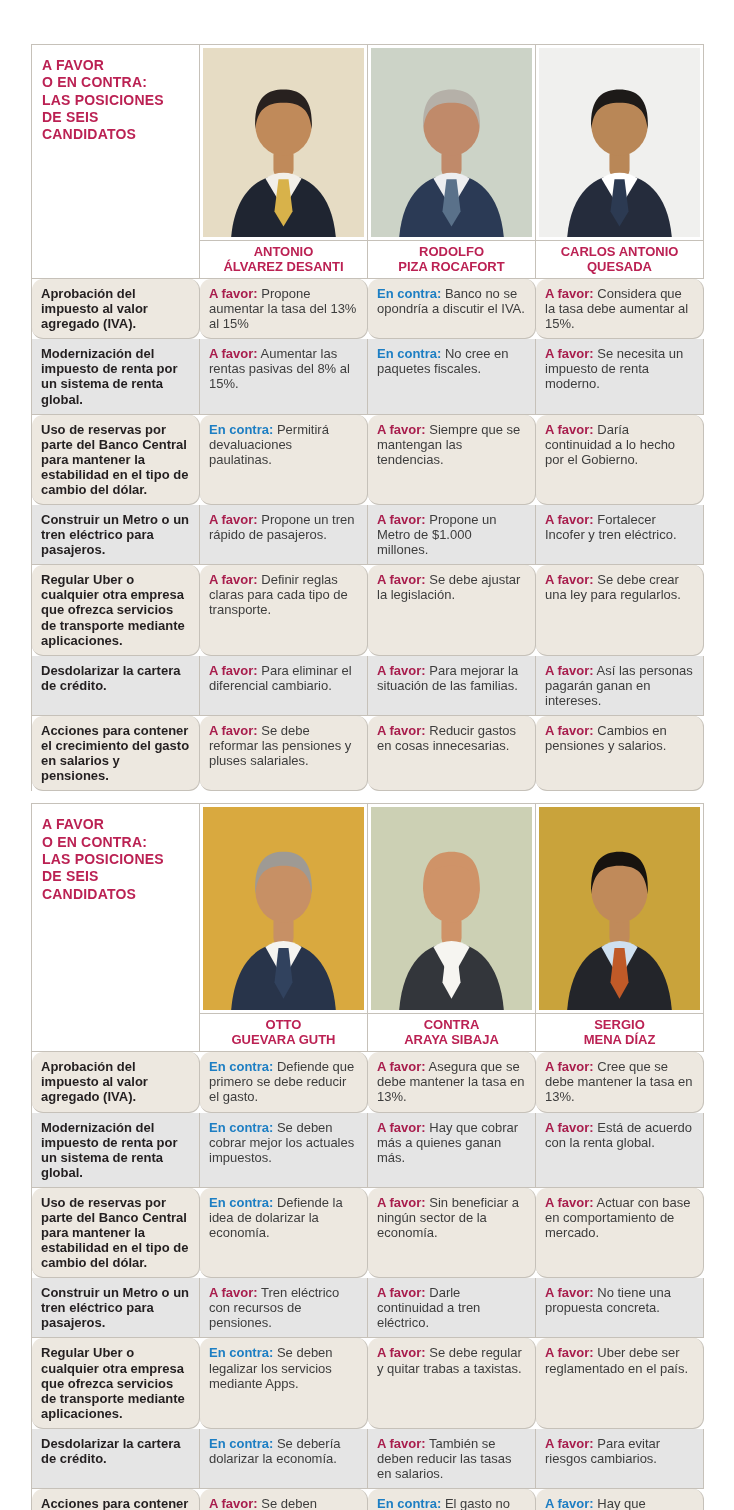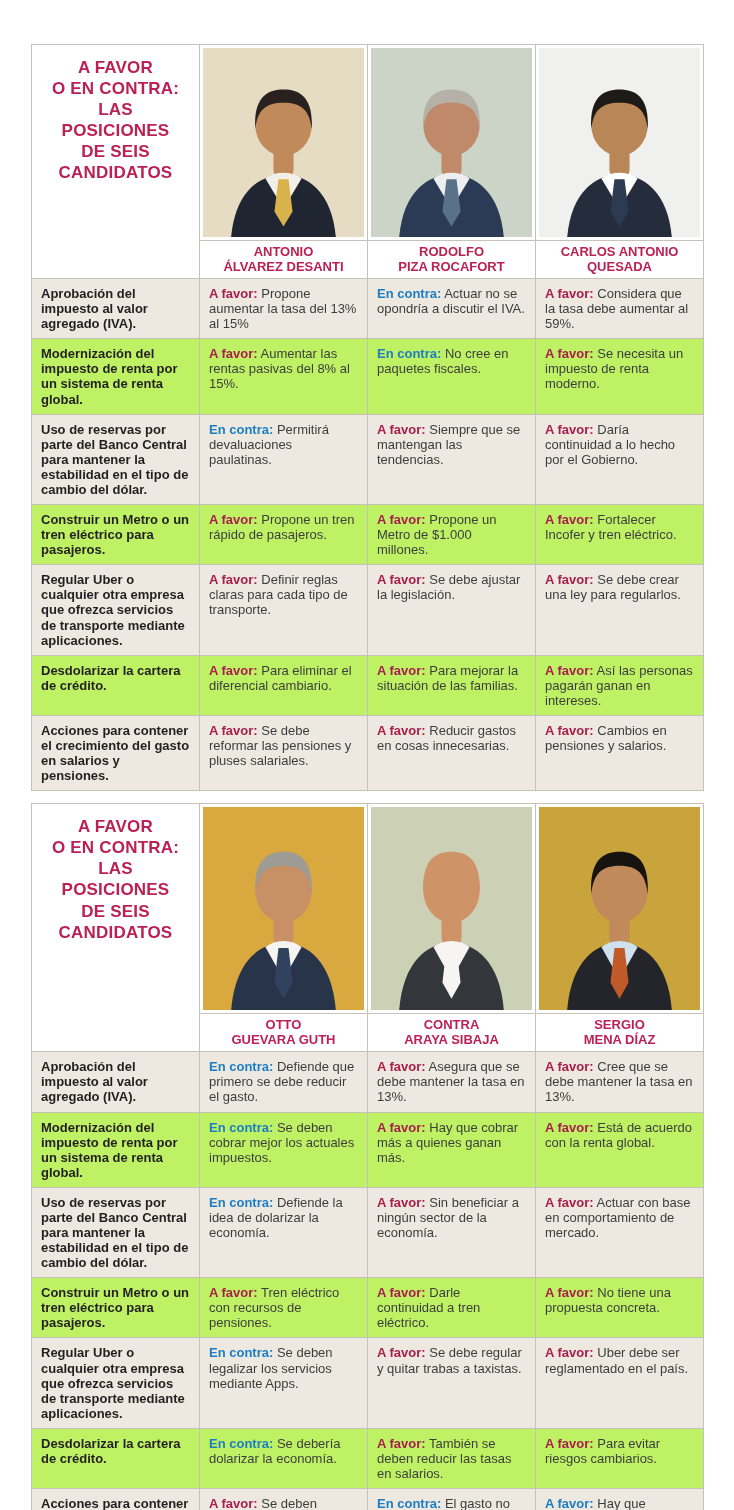--- a/index.html
+++ b/index.html
@@ -4,31 +4,31 @@
 <style>
   html,body{margin:0;padding:0;background:#ffffff;}
   body{width:734px;font-family:"Liberation Sans","DejaVu Sans",sans-serif;-webkit-font-smoothing:antialiased;}
   .page{padding:44px 0 10px 0;}
   .tbl{width:672px;margin-left:31px;display:grid;grid-template-columns:repeat(4,1fr);border-top:1px solid #c6c1b9;border-left:1px solid #c6c1b9;background:#fff;}
   .tbl + .tbl{margin-top:12px;}
   .gcell{border-right:1px solid #c6c1b9;border-bottom:1px solid #c6c1b9;box-sizing:border-box;}
   .row{display:contents;}
   .hdr{display:contents;}
   .titlecell{grid-column:1;grid-row:1 / span 2;padding:12px 10px;background:#fff;}
-  .title{color:#bb2153;font-weight:bold;font-size:17px;line-height:1.24;white-space:pre-line;letter-spacing:.2px;text-align:center;}
+  .title{color:#bb2153;font-weight:bold;font-size:14px;line-height:1.24;white-space:pre-line;letter-spacing:.2px;}
   .ph{padding:3px;background:#fff;}
   .ph1{height:196px;}
   .ph2{height:210px;}
   .ph svg{width:100%;height:100%;display:block;}
   .nm{min-height:36px;display:flex;align-items:center;justify-content:center;text-align:center;color:#bb2153;font-weight:bold;font-size:13px;line-height:1.12;white-space:pre-line;padding:4px 2px;background:#fff;}
   .t{font-weight:bold;color:#231f20;font-size:13px;line-height:1.16;padding:7px 9px;min-height:46px;}
   .c{color:#3d3d3d;font-size:13px;line-height:1.16;padding:7px 9px;min-height:46px;}
   .lb{font-weight:bold;}
-  .odd > .gcell{background:#ede8e0;}
-  .even > .gcell{background:#bef264;}
+  .odd > .gcell{background:#ede8e0;border-radius:11px;}
+  .even > .gcell{background:#e5e5e5;}
 </style>
 </head>
 <body>
 
 <div class="page">
 
   <div class="tbl">
     <div class="hdr">
       <div class="gcell titlecell">
         <div class="title" style="color: rgb(187, 33, 83);">A FAVOR
@@ -74,22 +74,22 @@
 ÁLVAREZ DESANTI</div>
       <div class="gcell nm">RODOLFO
 PIZA ROCAFORT</div>
       <div class="gcell nm">CARLOS ANTONIO
 QUESADA</div>
     </div>
 
     <div class="row odd">
       <div class="gcell t">Aprobación del impuesto al valor agregado (IVA).</div>
       <div class="gcell c"><b class="lb" style="color: rgb(168, 30, 77);">A favor:</b> <span>Propone aumentar la tasa del 13% al 15%</span></div>
-      <div class="gcell c"><b class="lb" style="color: rgb(29, 126, 195);">En contra:</b> <span>Actuar no se opondría a discutir el IVA.</span></div>
-      <div class="gcell c"><b class="lb" style="color: rgb(168, 30, 77);">A favor:</b> <span>Considera que la tasa debe aumentar al 59%.</span></div>
+      <div class="gcell c"><b class="lb" style="color: rgb(29, 126, 195);">En contra:</b> <span>Banco no se opondría a discutir el IVA.</span></div>
+      <div class="gcell c"><b class="lb" style="color: rgb(168, 30, 77);">A favor:</b> <span>Considera que la tasa debe aumentar al 15%.</span></div>
     </div>
     <div class="row even">
       <div class="gcell t">Modernización del impuesto de renta por un sistema de renta global.</div>
       <div class="gcell c"><b class="lb" style="color: rgb(168, 30, 77);">A favor:</b> <span>Aumentar las rentas pasivas del 8% al 15%.</span></div>
       <div class="gcell c"><b class="lb" style="color: rgb(29, 126, 195);">En contra:</b> <span>No cree en paquetes fiscales.</span></div>
       <div class="gcell c"><b class="lb" style="color: rgb(168, 30, 77);">A favor:</b> <span>Se necesita un impuesto de renta moderno.</span></div>
     </div>
     <div class="row odd">
       <div class="gcell t">Uso de reservas por parte del Banco Central para mantener la estabilidad en el tipo de cambio del dólar.</div>
       <div class="gcell c"><b class="lb" style="color: rgb(29, 126, 195);">En contra:</b> <span>Permitirá devaluaciones paulatinas.</span></div>

